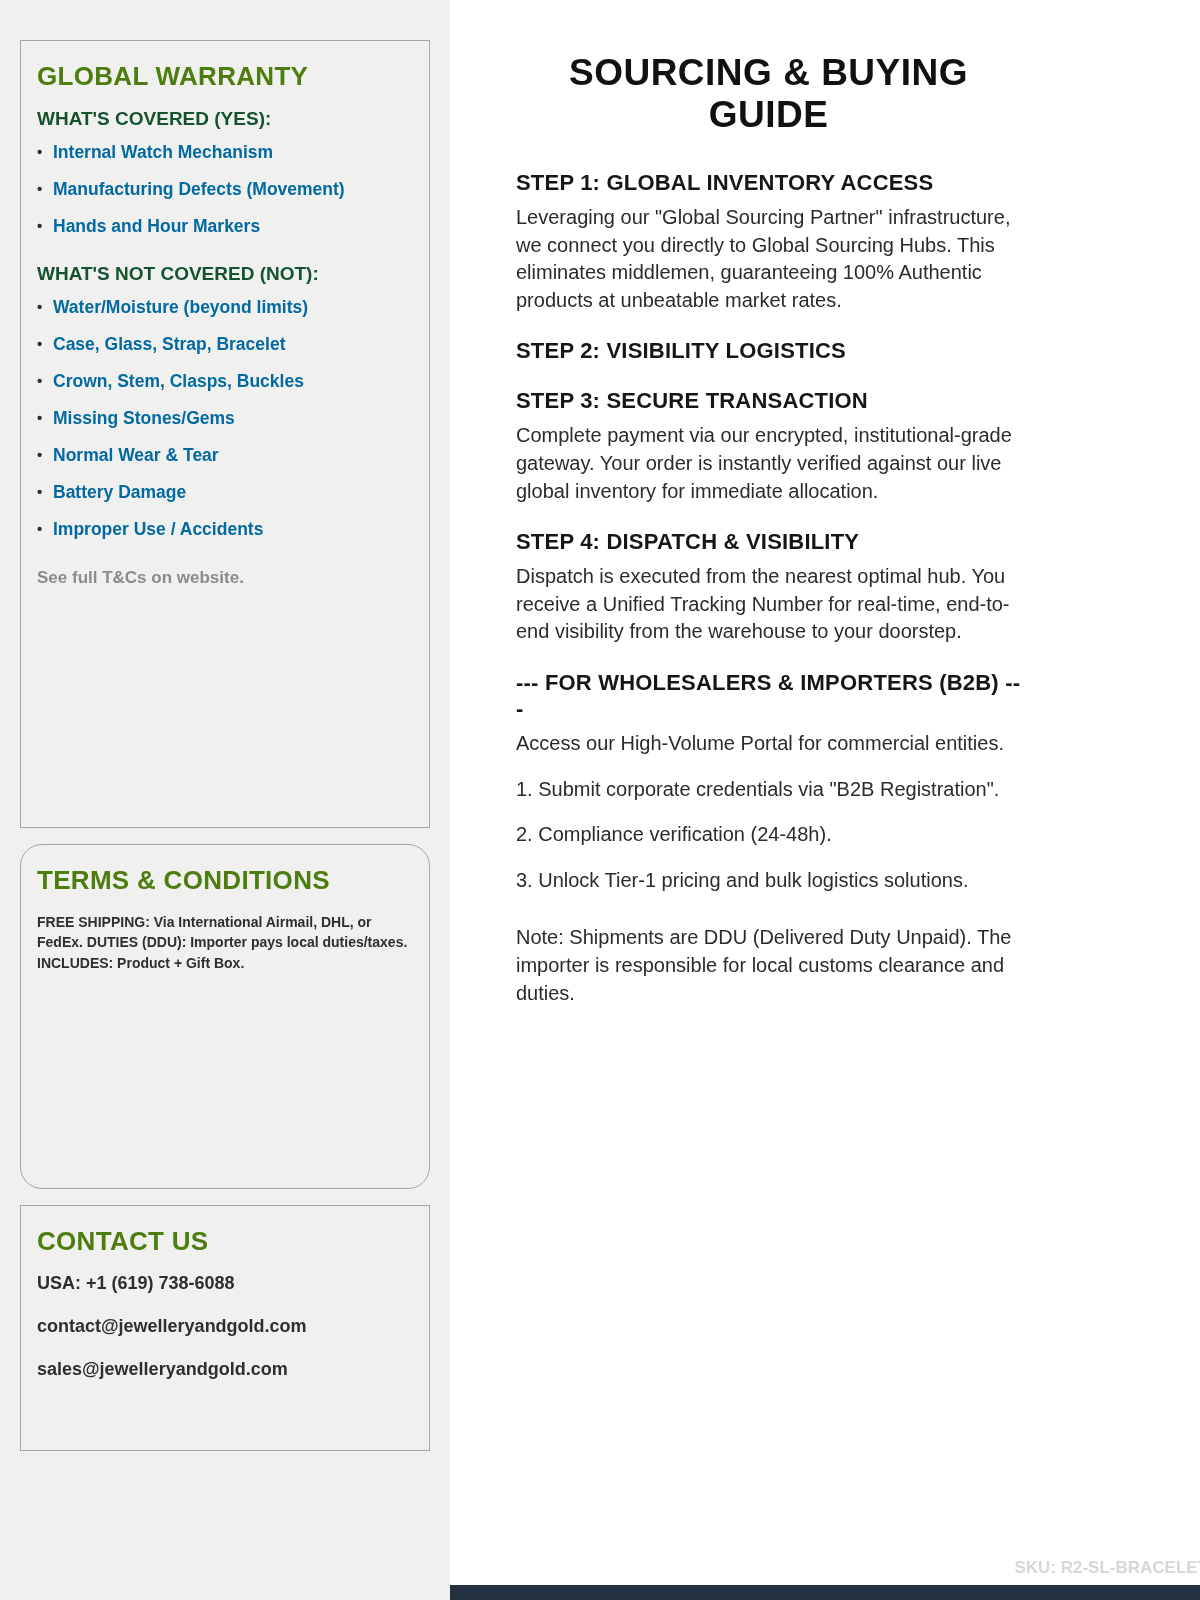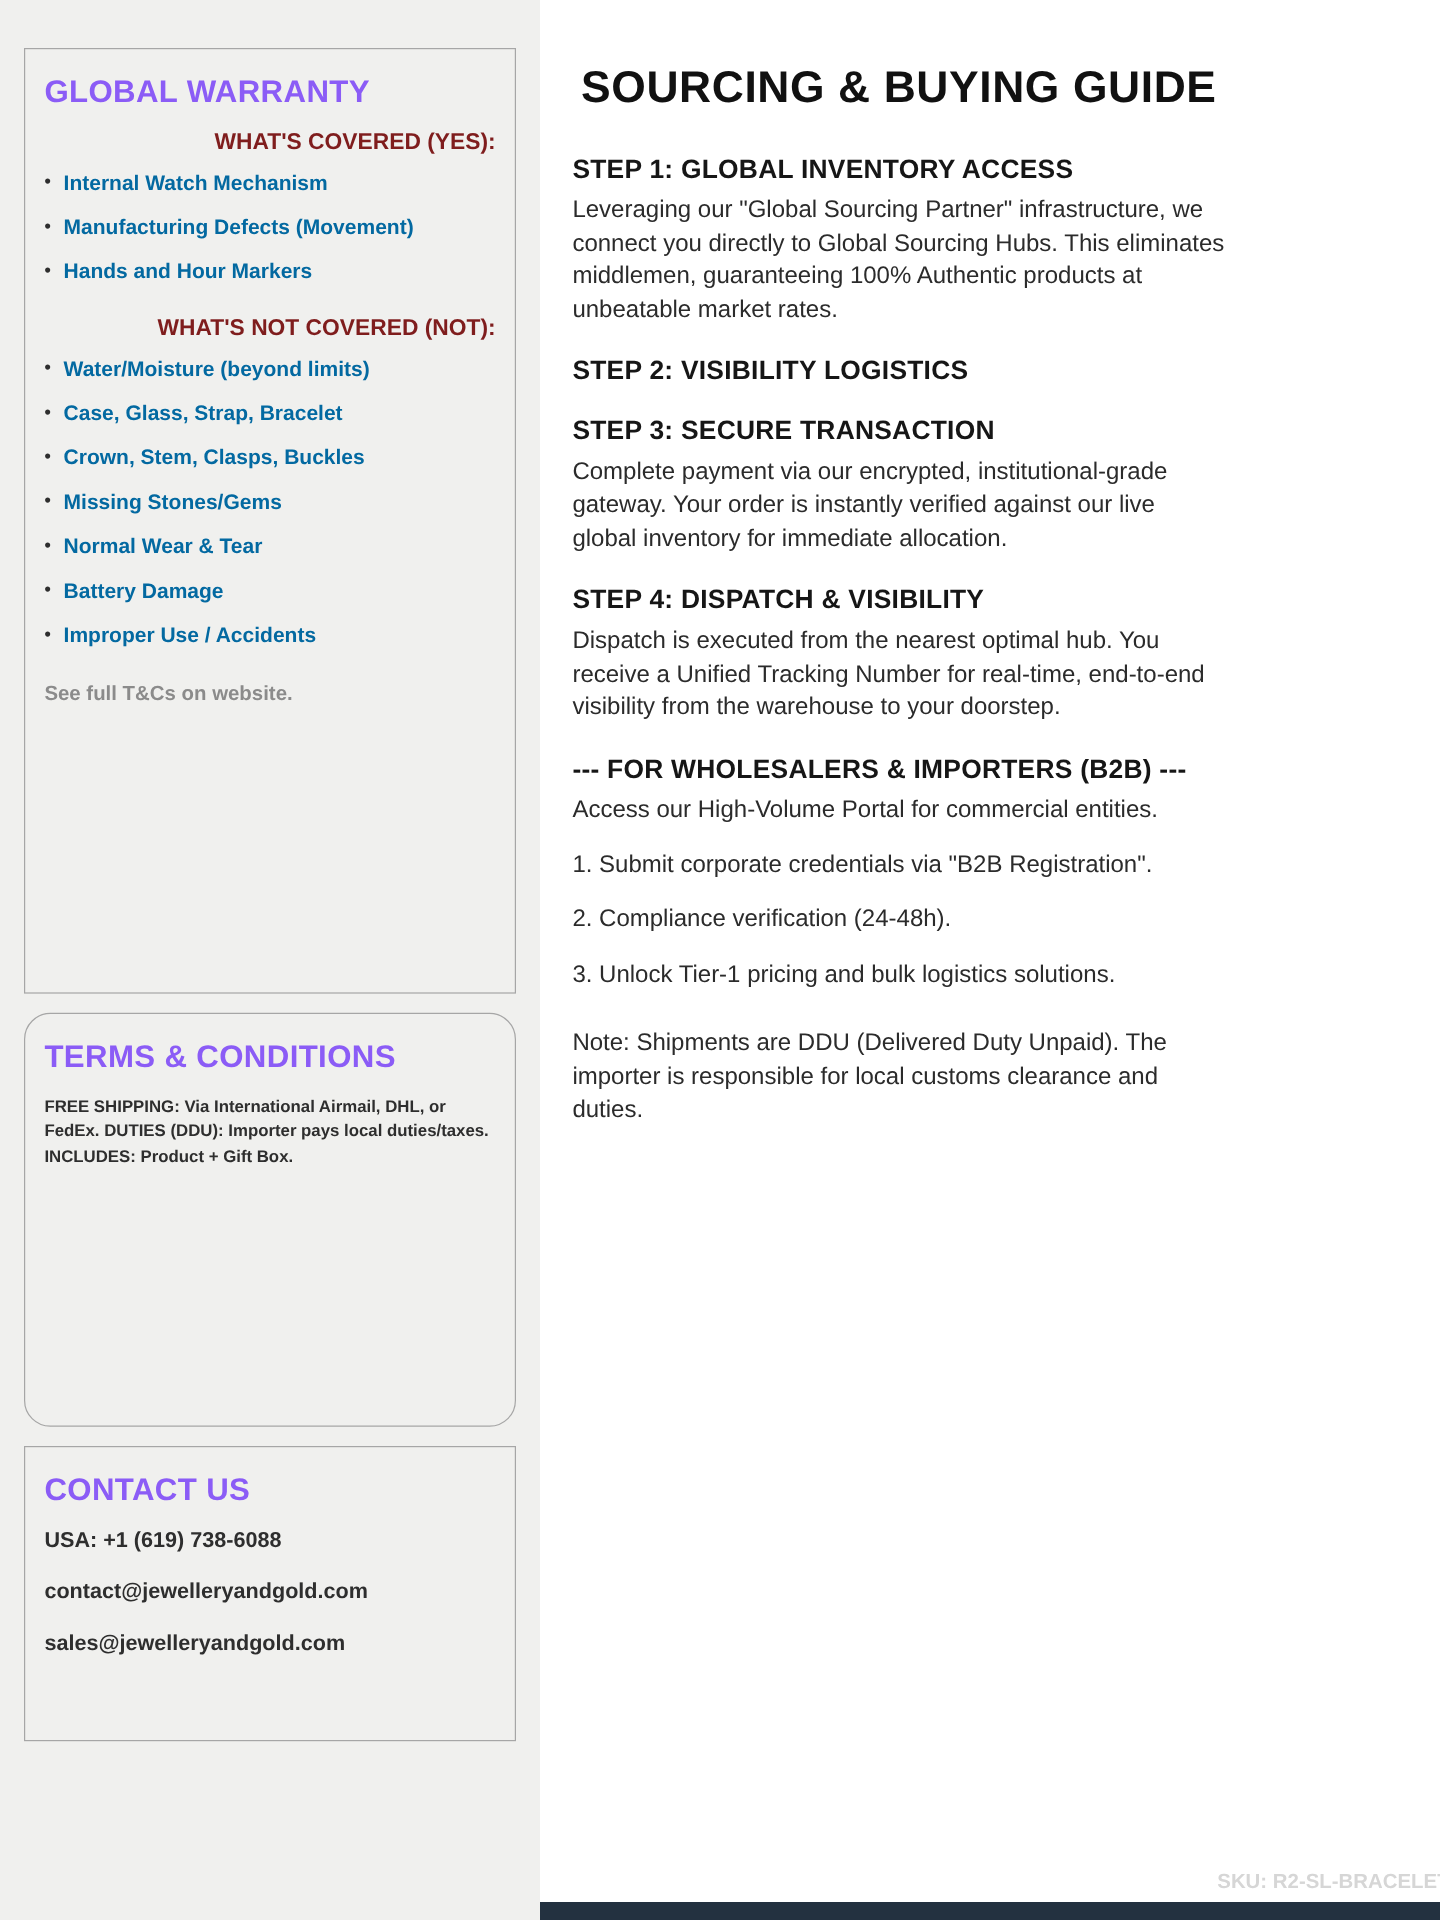--- a/index.html
+++ b/index.html
@@ -30,28 +30,27 @@
   }
   .box-warranty { min-height: 788px; }
   .box-terms    { min-height: 345px; border-radius: 22px; }
   .box-contact  { min-height: 246px; }
 
   .side-box h2 {
     margin: 0 0 16px 0;
     font-size: 26px;
     font-weight: bold;
     letter-spacing: 0.3px;
-    color: #8b5cf6;
+    color: #4d7c0f;
   }
   .sub-head {
     font-size: 19px;
     font-weight: bold;
-    color: #7f1d1d;
+    color: #14532d;
     margin: 8px 0 12px 0;
-    text-align: right;
   }
   .bullet-list { list-style: none; margin: 0 0 26px 0; padding: 0; }
   .bullet-list li {
     font-size: 17.5px;
     font-weight: bold;
     color: #0369a1;
     padding-left: 16px;
     position: relative;
     margin-bottom: 16px;
     line-height: 1.2;
@@ -82,21 +81,21 @@
     color: #2e2e2e;
     margin: 0 0 22px 0;
   }
 
   
   .main {
     position: absolute;
     left: 450px; top: 0;
     width: 626px; height: 1600px;
     background: #ffffff;
-    padding: 52px 55px 0 27px;
+    padding: 52px 55px 0 66px;
   }
   .main-title {
     margin: 0 0 34px 0;
     font-size: 37px;
     font-weight: bold;
     letter-spacing: 0.5px;
     text-align: center;
     color: #111111;
   }
   .section { margin-bottom: 24px; }

